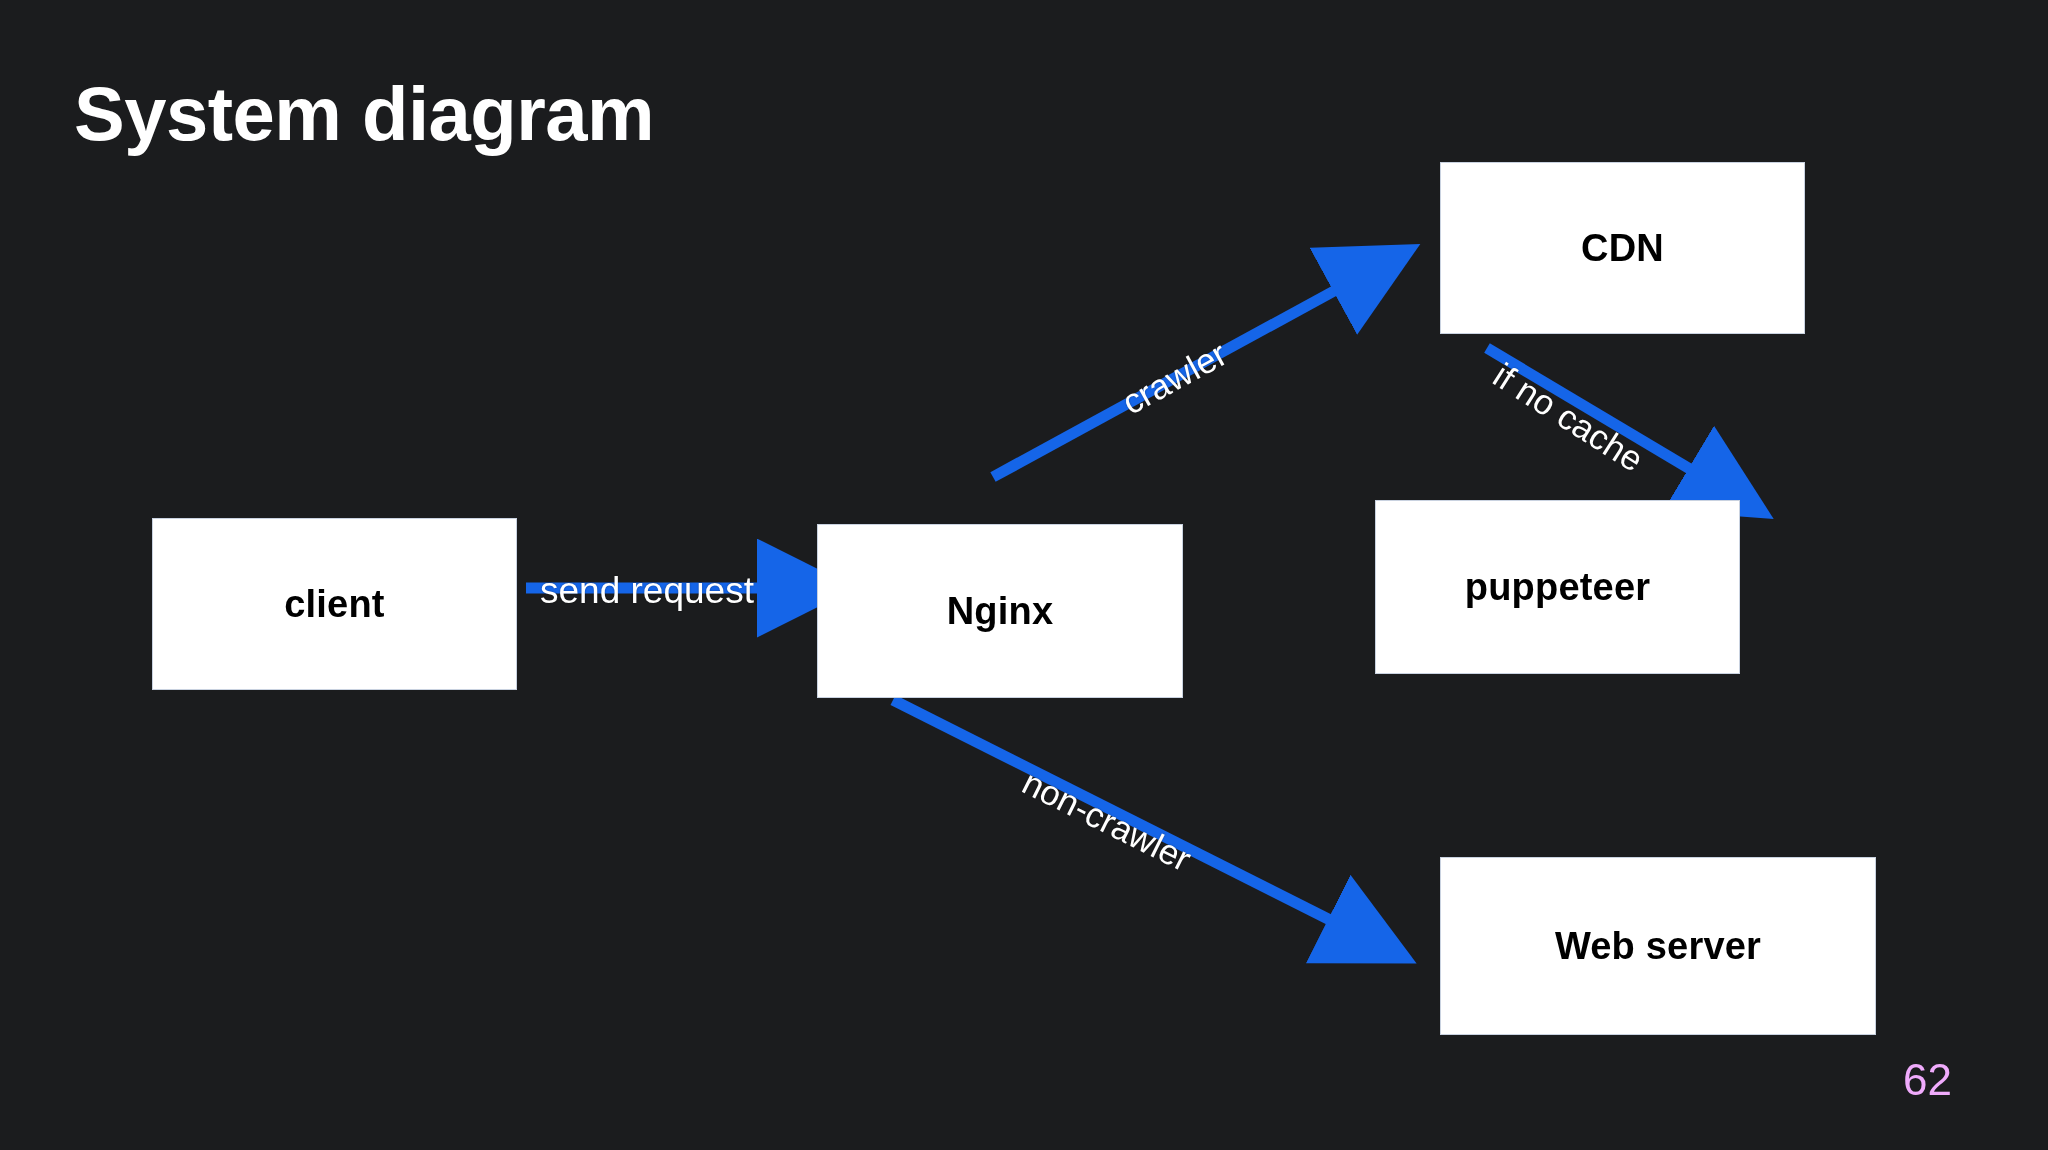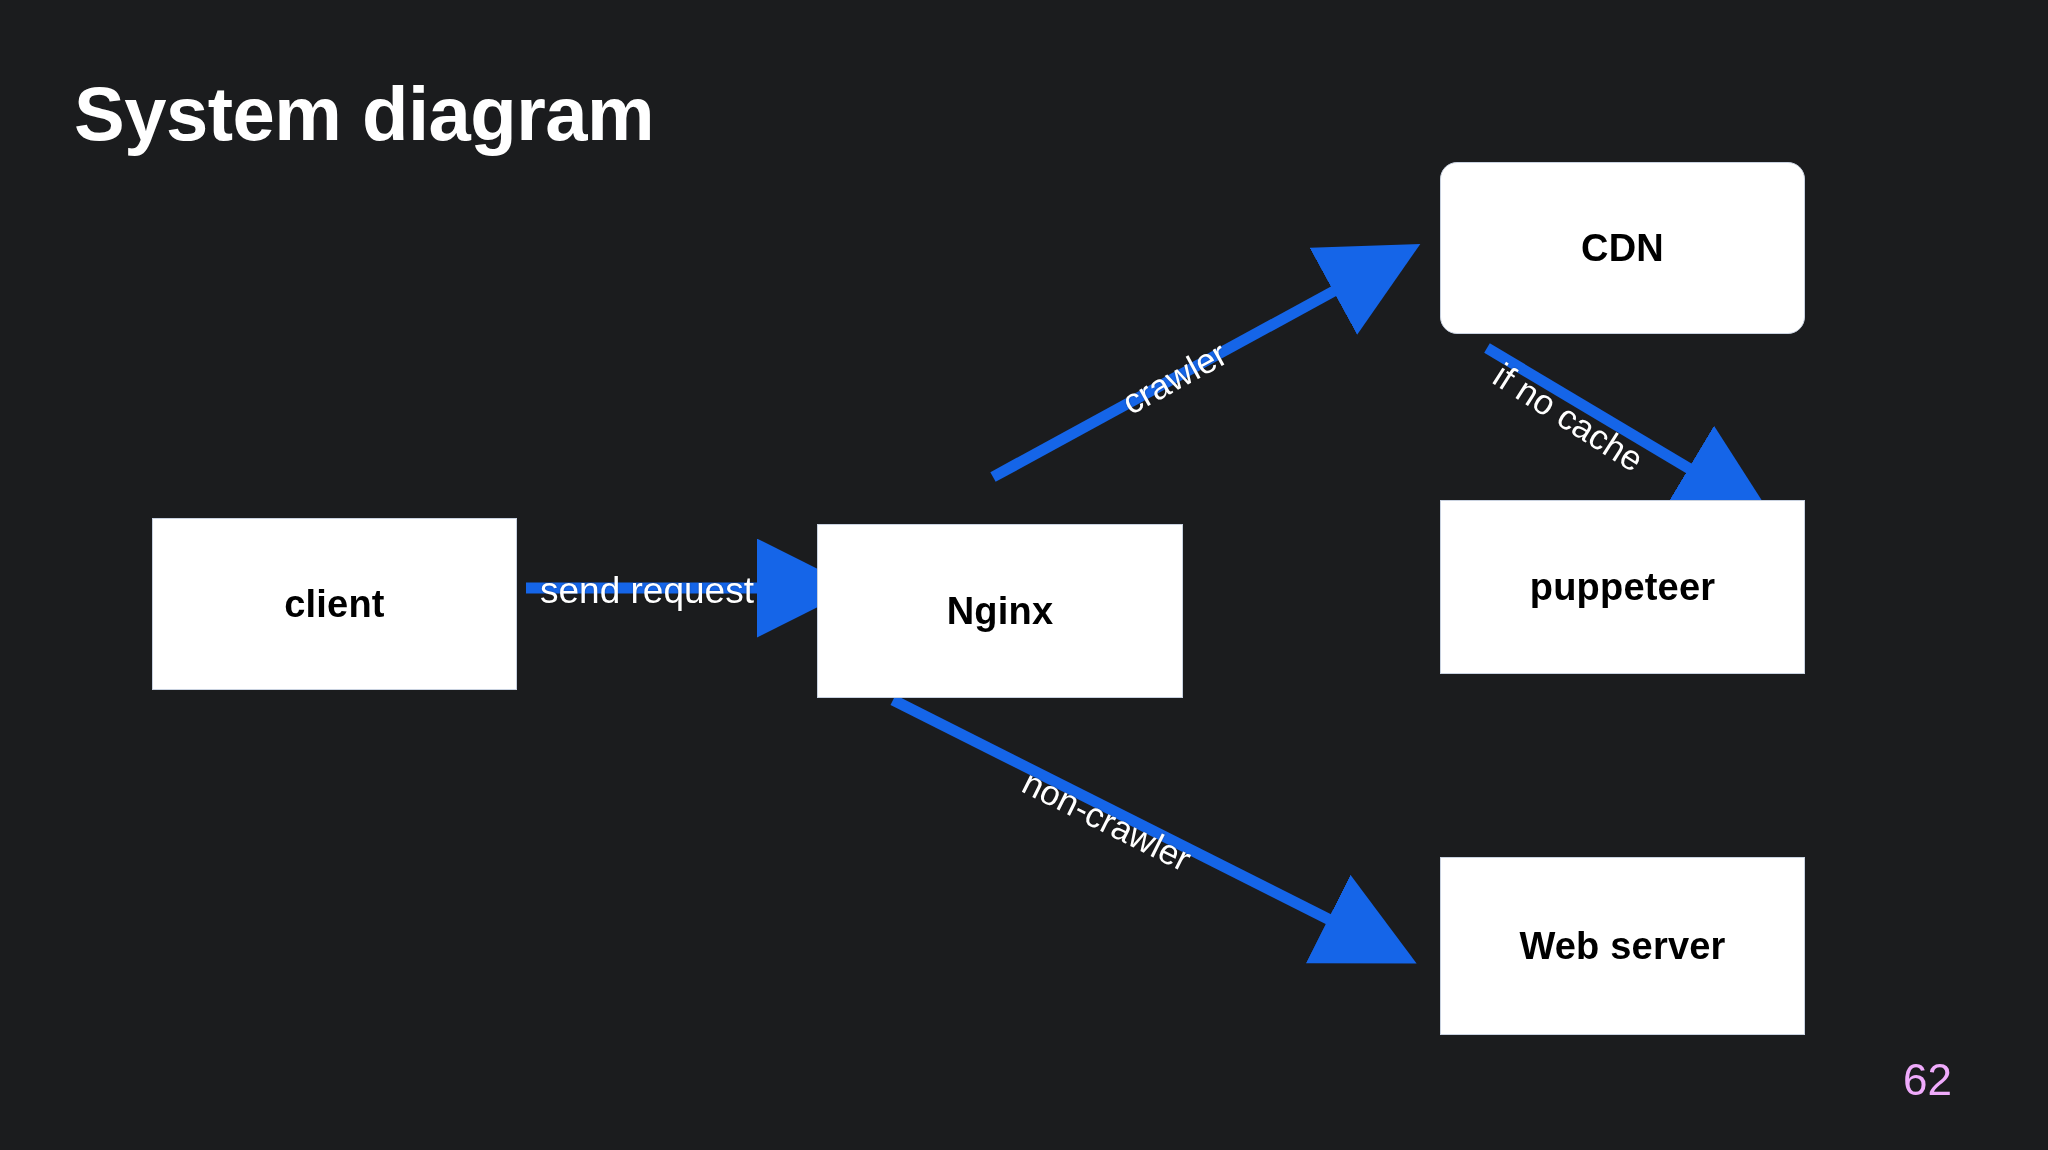--- a/index.html
+++ b/index.html
@@ -43,23 +43,23 @@
   .node-label {
     color: #000000;
     font-weight: bold;
     font-size: 38px;
     letter-spacing: 0.2px;
     white-space: nowrap;
   }
 
   #node-client   { left: 152px;  top: 518px; width: 365px; height: 172px; }
   #node-nginx    { left: 817px;  top: 500px; width: 366px; height: 174px; margin-top: 24px; }
-  #node-cdn      { left: 1440px; top: 162px; width: 365px; height: 172px; border-radius: 17px; }
-  #node-puppeteer{ left: 1440px; top: 500px; width: 365px; height: 174px; }
-  #node-webserver{ left: 1440px; top: 857px; width: 365px; height: 178px; }
+  #node-cdn      { left: 1440px; top: 162px; width: 365px; height: 172px; }
+  #node-puppeteer{ left: 1375px; top: 500px; width: 365px; height: 174px; }
+  #node-webserver{ left: 1440px; top: 857px; width: 436px; height: 178px; }
 
   
   #edge-layer {
     position: absolute;
     left: 0; top: 0;
     width: 2048px;
     height: 1150px;
     pointer-events: none;
   }
 

